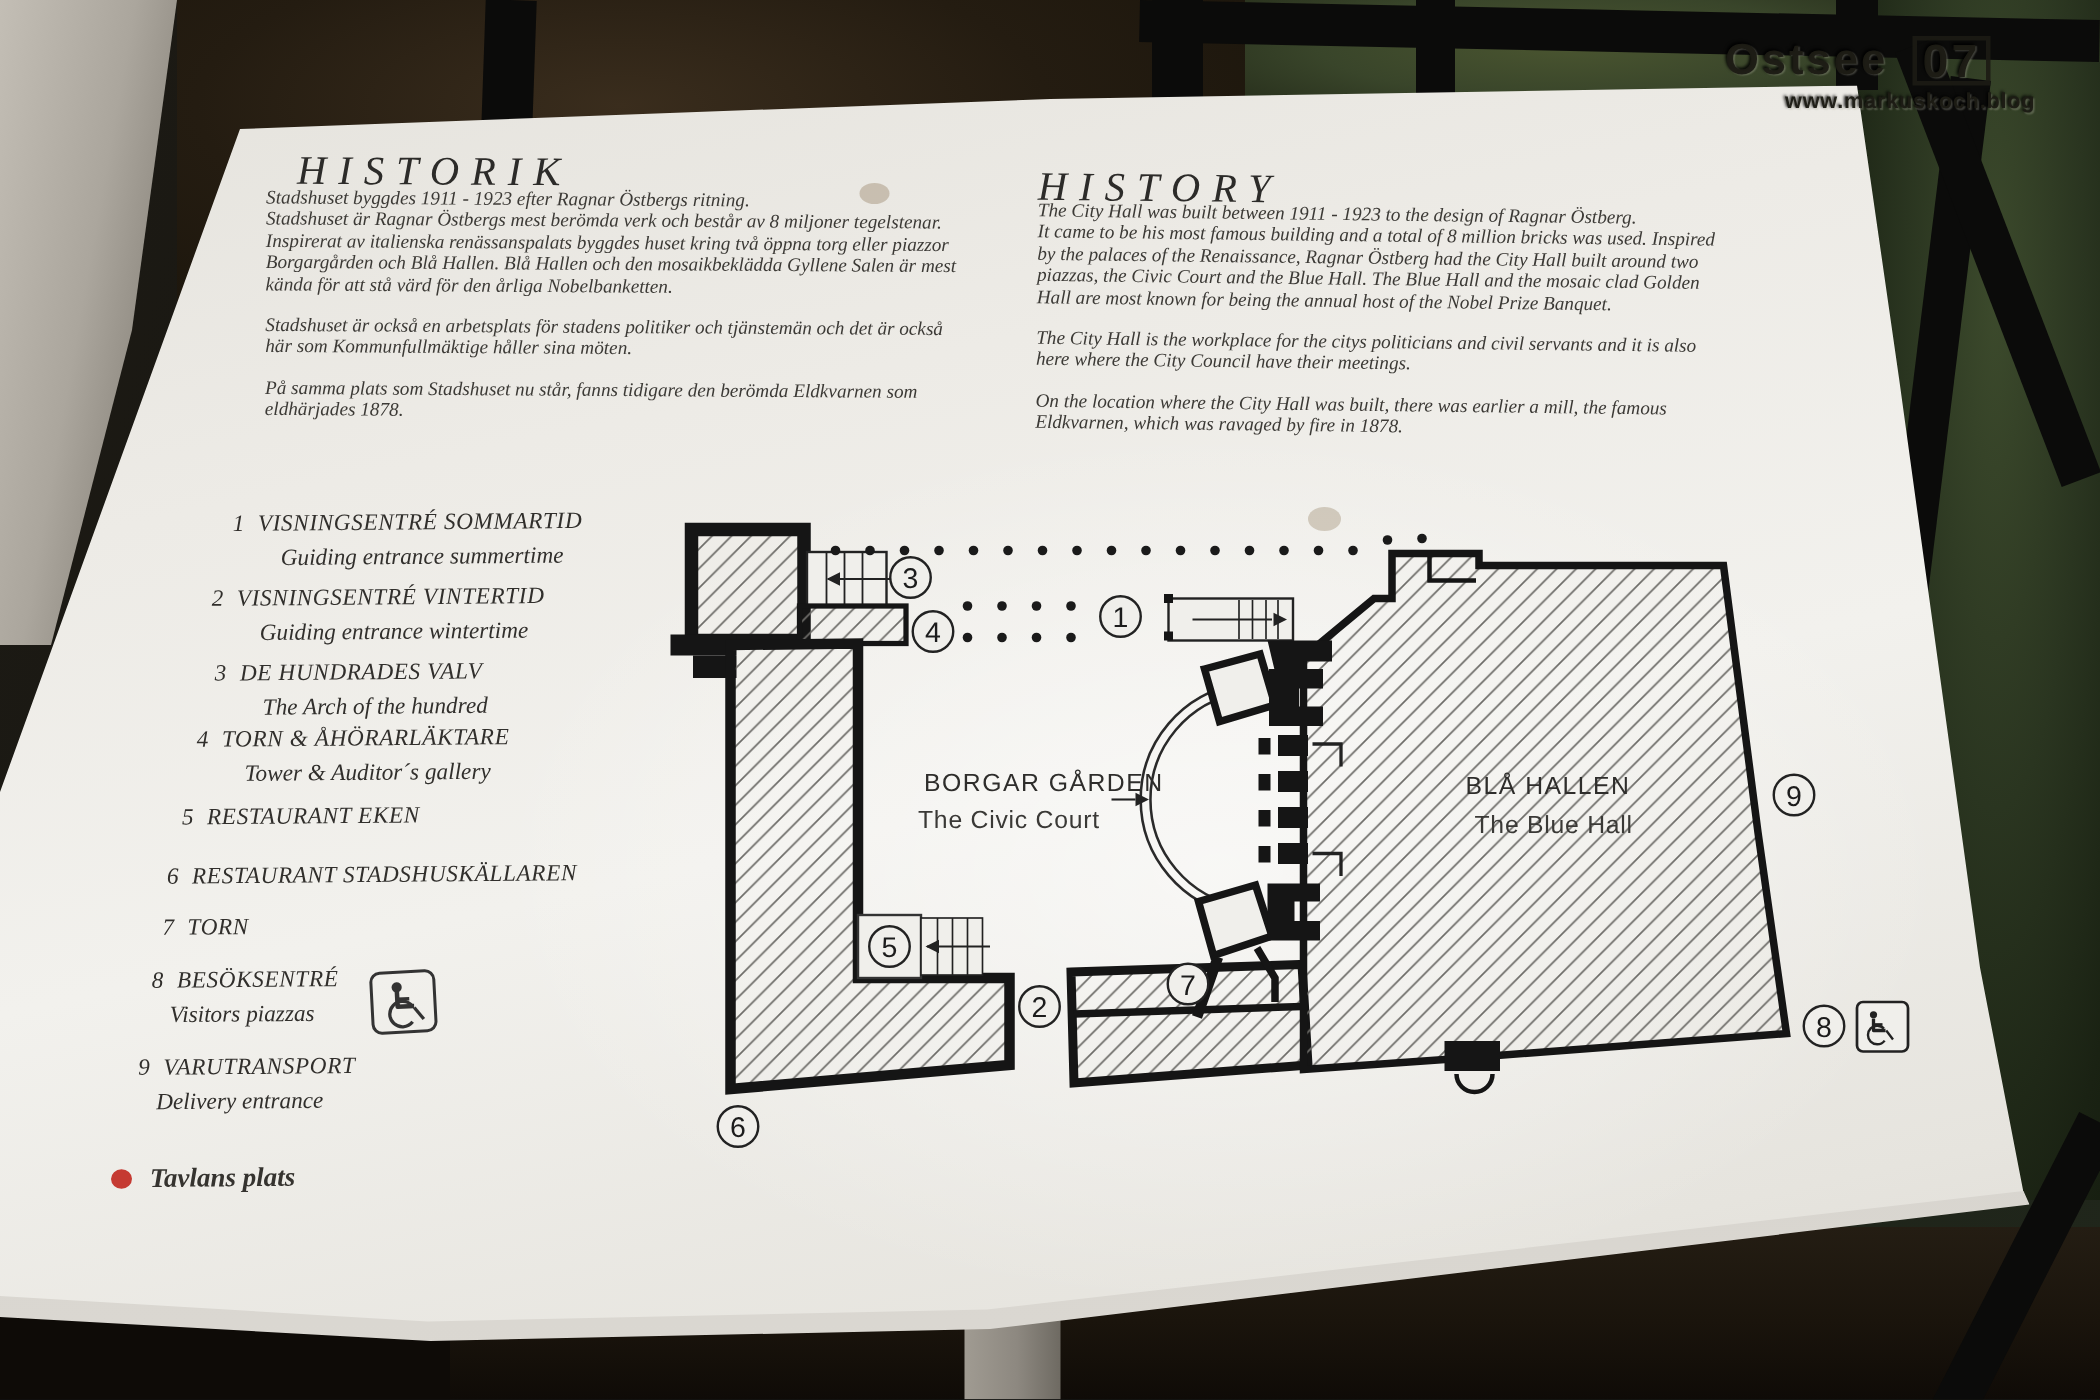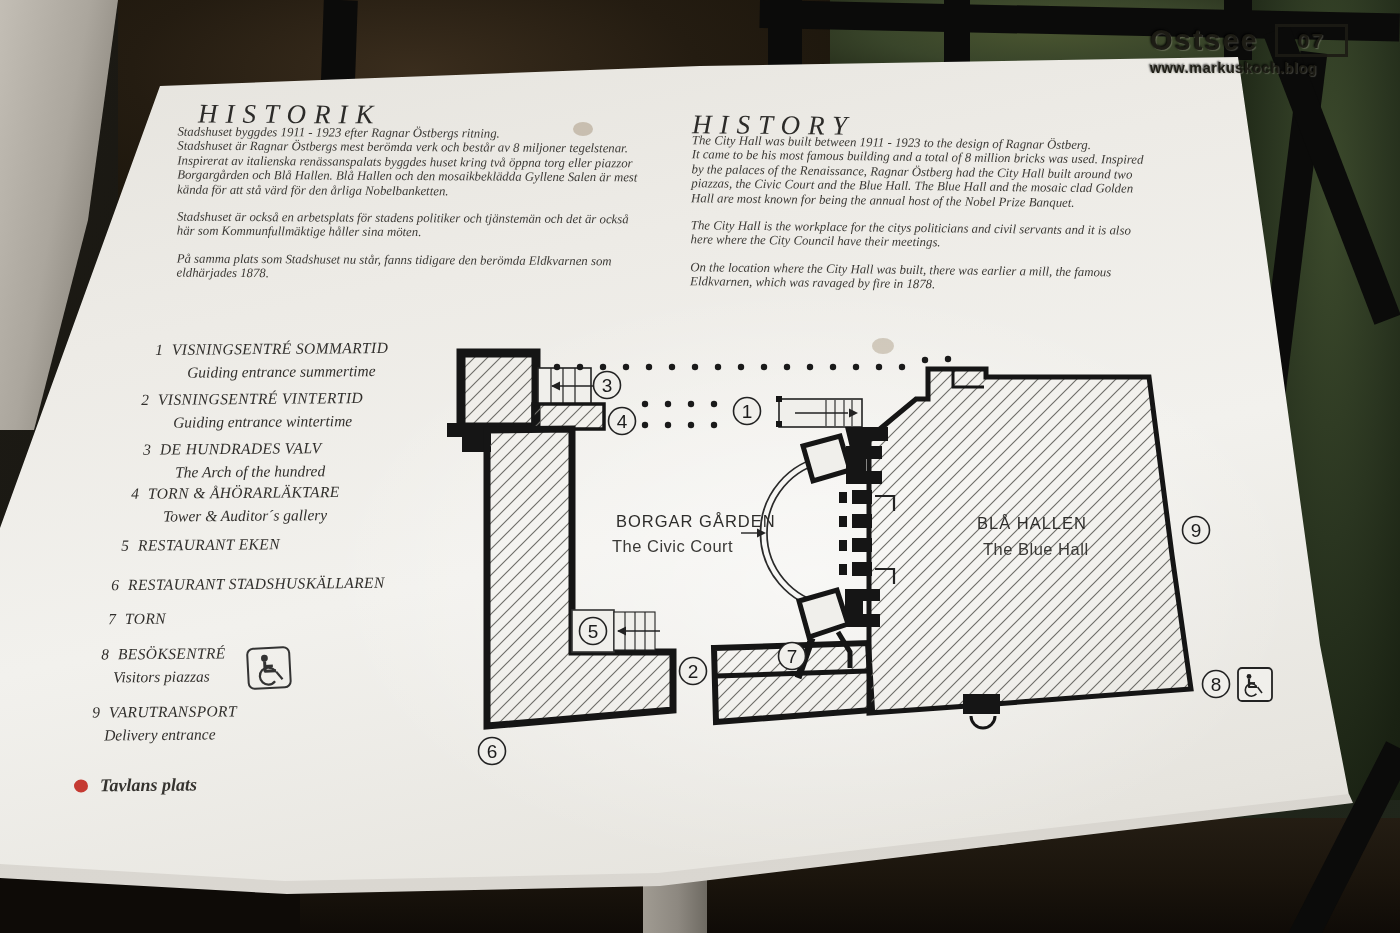--- a/index.html
+++ b/index.html
@@ -67,23 +67,23 @@
   .map text{font-family:"Liberation Sans",sans-serif;}
   .map .area-sv{font-size:16.5px;letter-spacing:1px;fill:#2e2d2b;}
   .map .area-en{font-size:16.5px;letter-spacing:.5px;fill:#3a3936;}
   .map .circ-num{font-size:19px;fill:#1c1c1c;text-anchor:middle;}
   
   .wm{position:absolute;z-index:6;left:1150px;top:28px;width:215px;text-align:left;
     font-family:"Liberation Sans",sans-serif;font-weight:bold;color:rgba(28,27,20,.96);
     text-shadow:1px 1px 1px rgba(190,190,172,.30),-1px -1px 2px rgba(0,0,0,.85);}
   .wm .row1{font-size:27px;letter-spacing:1px;display:flex;align-items:flex-start;}
   .wm .row1 .small{font-size:13px;margin-left:4px;margin-top:3px;}
-  .wm .row2{font-size:29px;letter-spacing:2px;display:flex;align-items:flex-end;margin-top:-4px;gap:12px;}
-  .wm .badge{font-size:21px;border:3px solid rgba(28,27,20,.9);padding:0 20px;margin-left:4px;line-height:27px;}
-  .wm .row3{font-size:14.5px;letter-spacing:.5px;margin-top:3px;}
+  .wm .row2{font-size:29px;letter-spacing:2px;display:flex;align-items:flex-end;margin-top:-4px;}
+  .wm .badge{font-size:31px;border:3px solid rgba(28,27,20,.9);padding:0 4px;margin-left:16px;line-height:27px;}
+  .wm .row3{font-size:14.5px;letter-spacing:.5px;margin-top:3px;margin-left:40px;}
 </style>
 </head>
 <body>
 
 <div class="photo">
 
   <div class="bg pillar"></div>
   <div class="bg soil"></div>
   <div class="bg grass-top"></div>
   <div class="bg foliage-right"></div>

